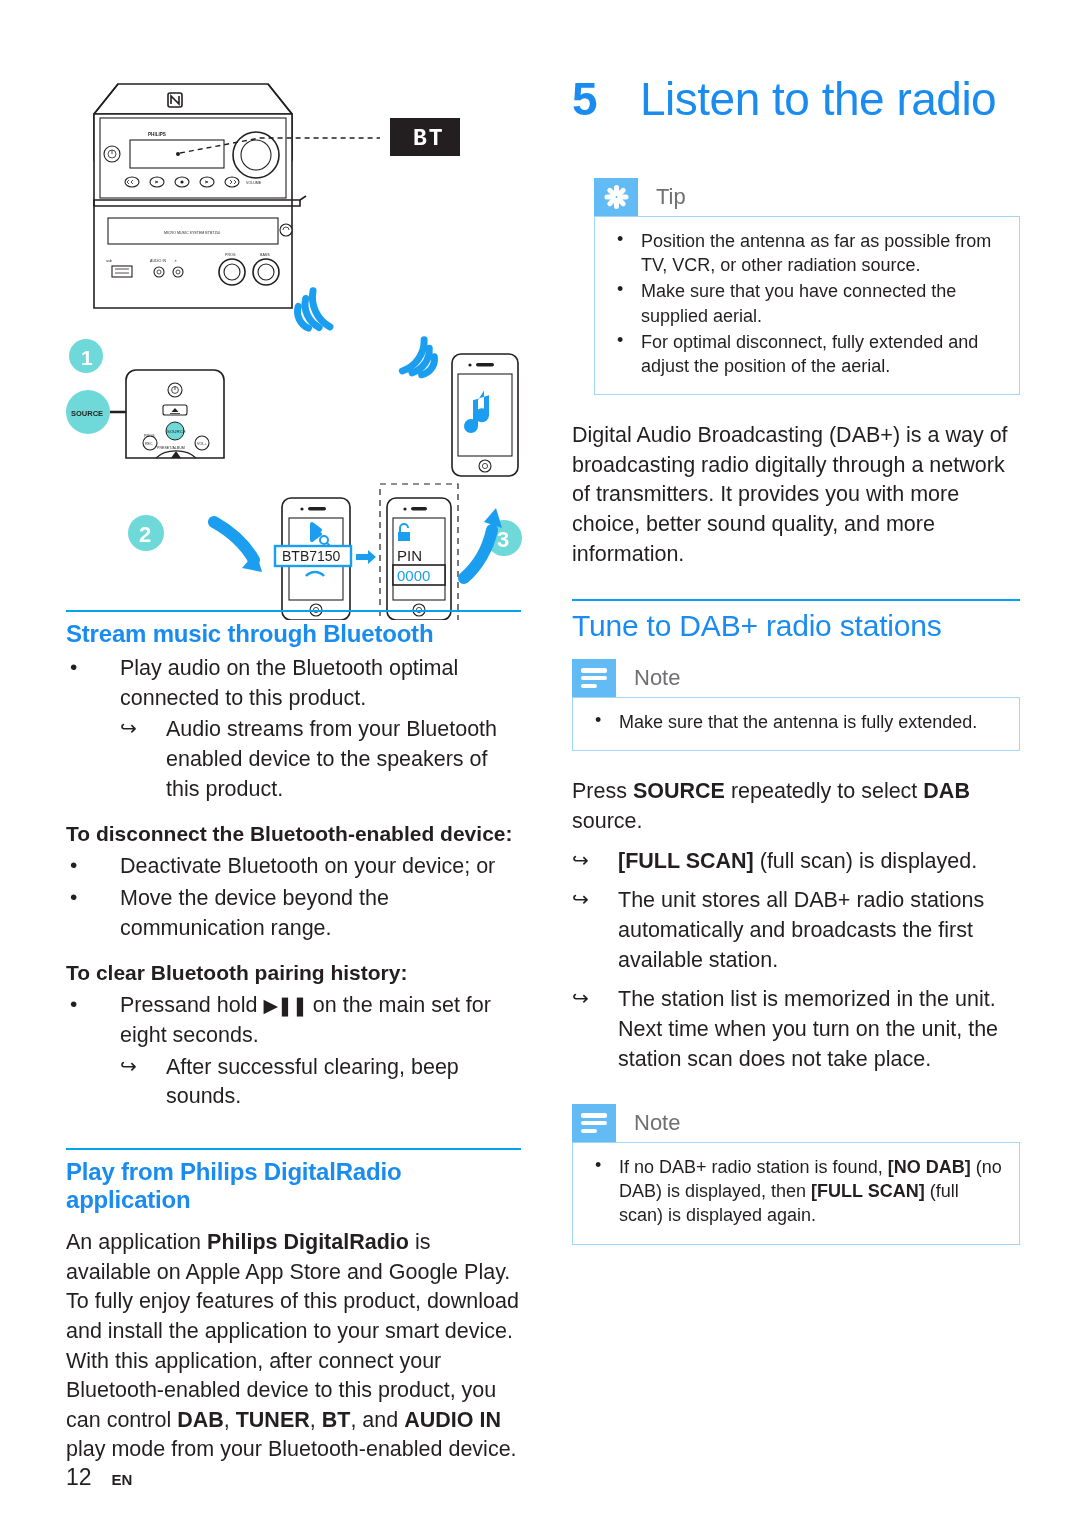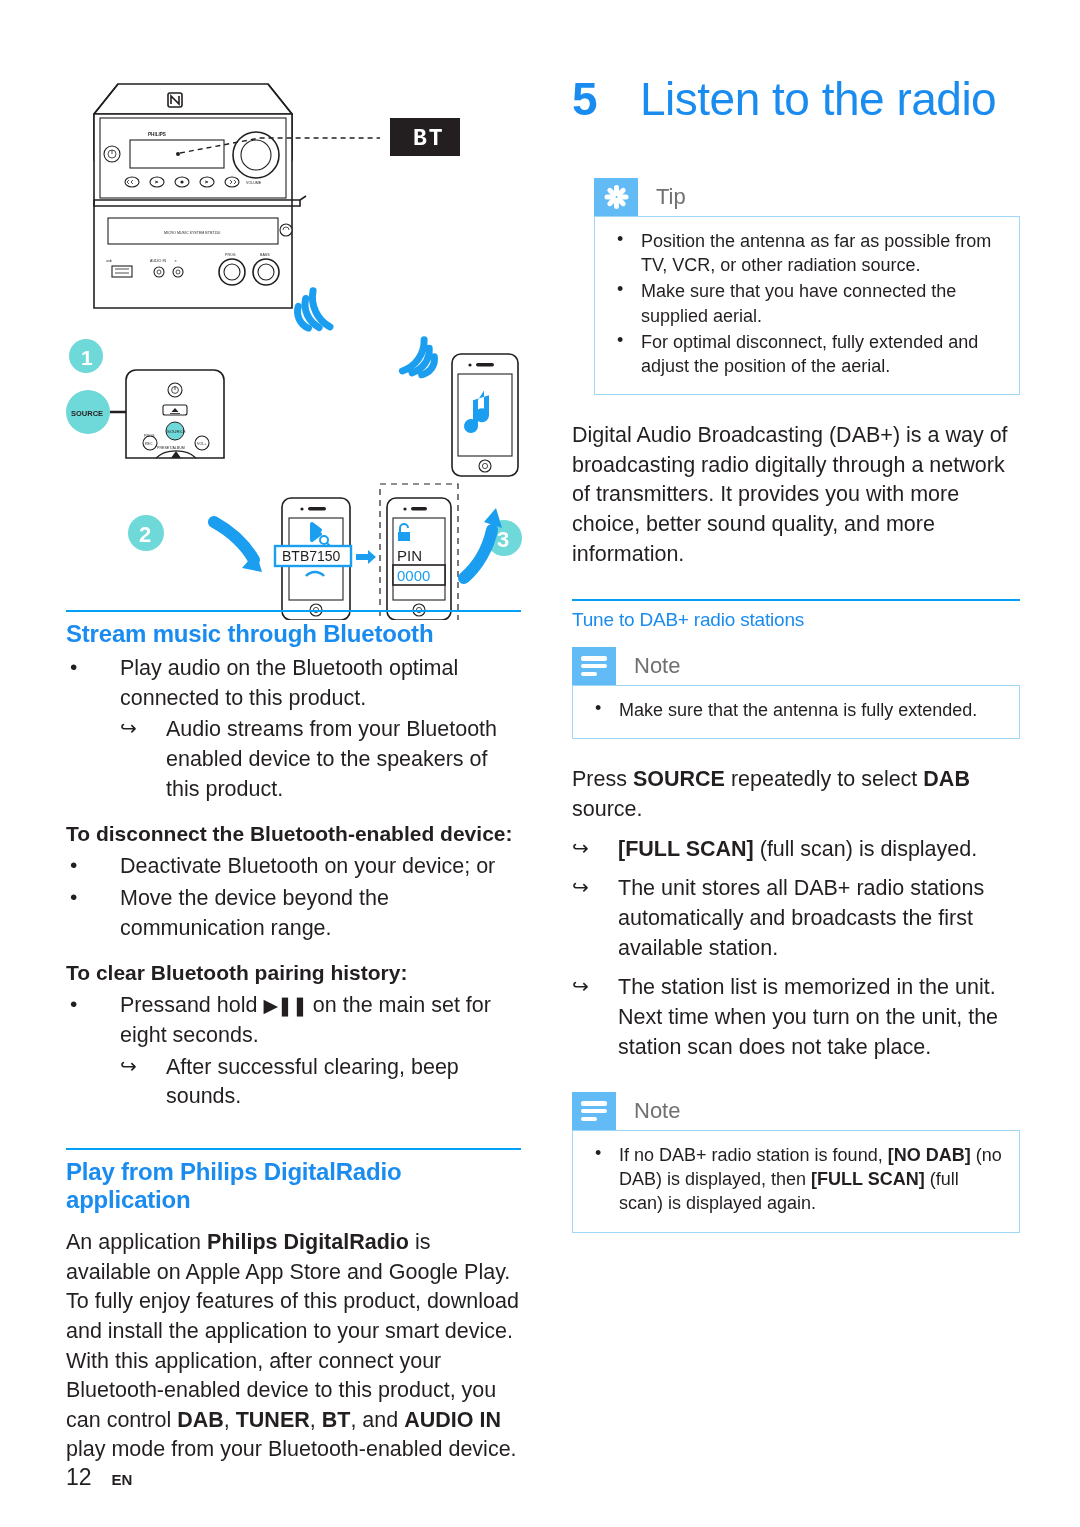--- a/index.html
+++ b/index.html
@@ -83,21 +83,21 @@
   }
   .h3 {
     color: #1a8cf0;
     font-size: 24px;
     font-weight: 700;
     margin: 8px 0 0 0;
     letter-spacing: -0.2px;
   }
   .h3.light {
     font-weight: 400;
-    font-size: 19px;
+    font-size: 30px;
   }
 
   
   p.body {
     font-size: 21.5px;
     line-height: 1.38;
     margin: 14px 0 0 0;
     color: #231f20;
     font-weight: 400;
   }

